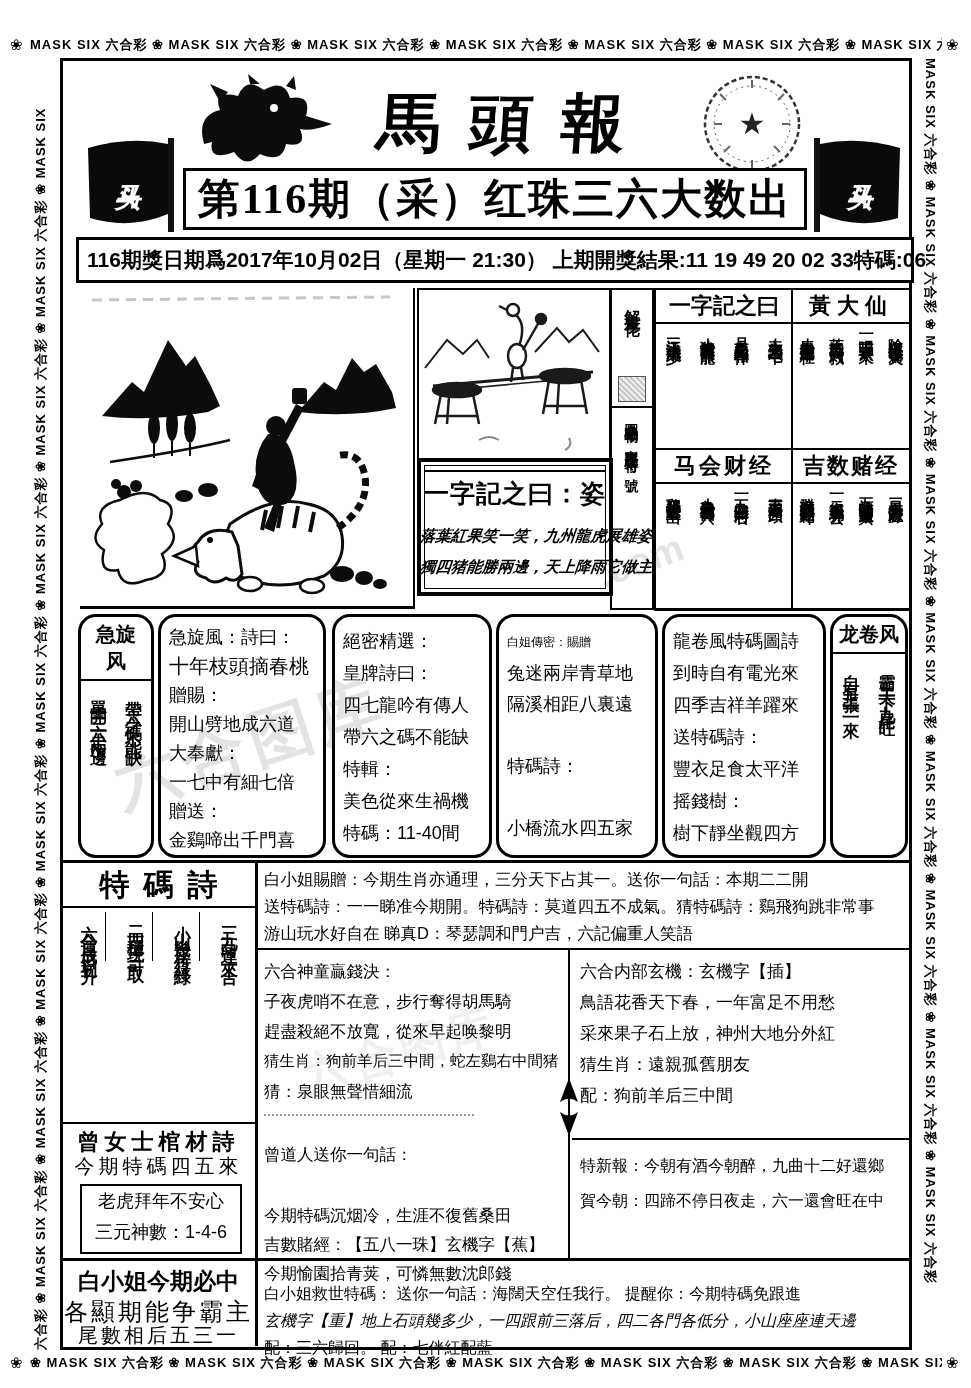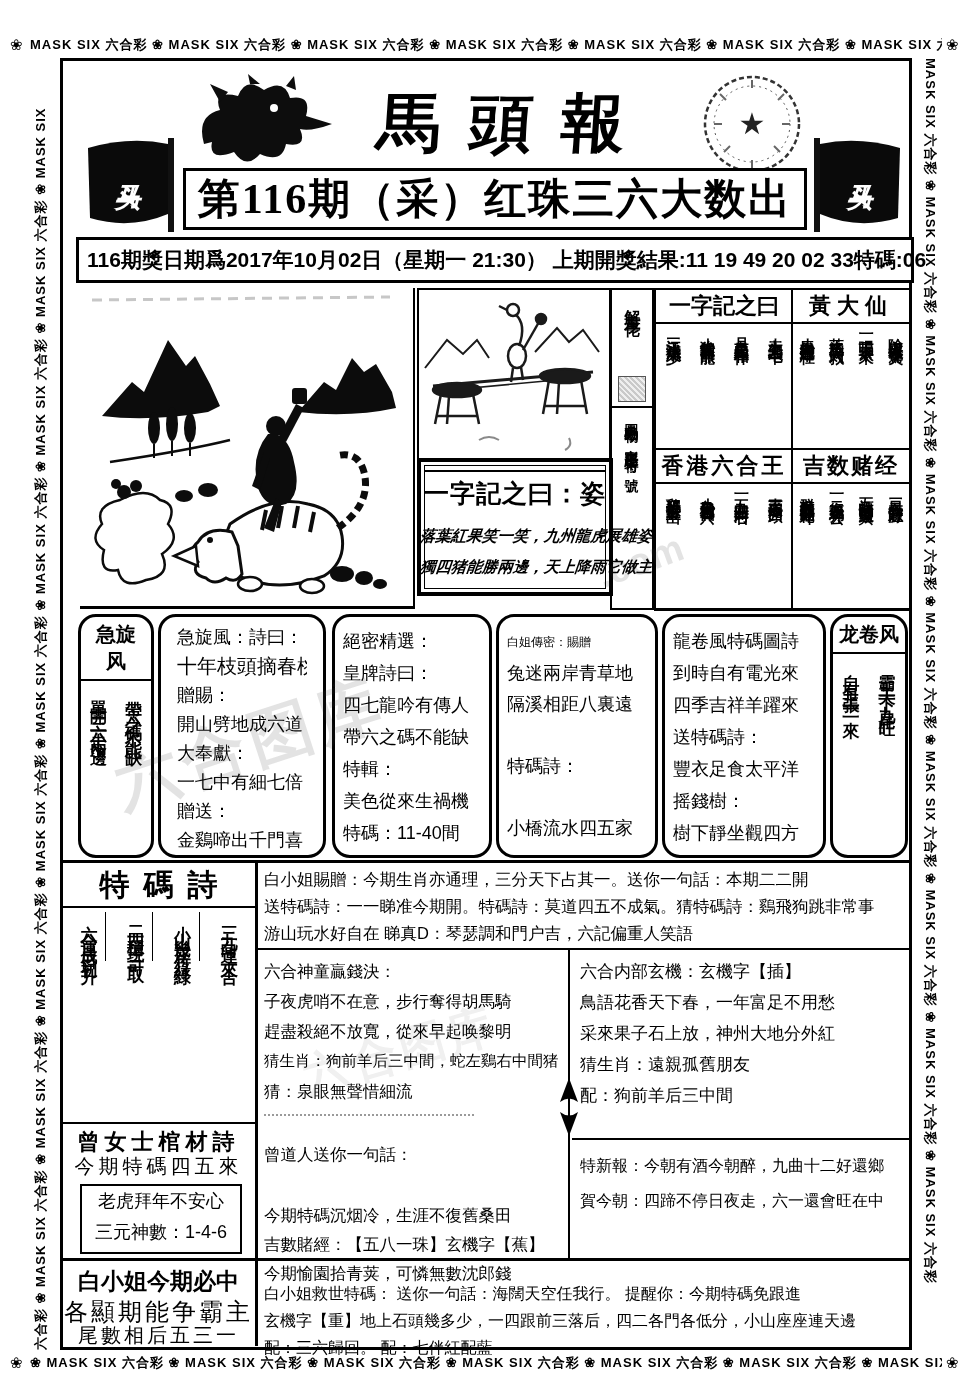--- a/index.html
+++ b/index.html
@@ -210,21 +210,21 @@
       <div class="vcol" style="font-size:15px;letter-spacing:2px;">小狗羡慕而無能</div>
       <div class="vcol" style="font-size:15px;letter-spacing:2px;">三江水淺魚來少</div>
     </div>
     <div class="abs vcols" style="left:137px;top:36px;width:118px;height:122px;border-right:2px solid #000;border-left:1px solid #000;padding-top:2px;">
       <div class="vcol" style="font-size:15px;letter-spacing:2px;">險入虎口魂驚失</div>
       <div class="vcol" style="font-size:15px;letter-spacing:2px;">一唱天下太平來</div>
       <div class="vcol" style="font-size:15px;letter-spacing:2px;">落水狗三六同救</div>
       <div class="vcol" style="font-size:15px;letter-spacing:2px;">小馬奔跑過單杠</div>
     </div>
 
-    <div class="abs thdr" style="left:0;top:160px;width:136px;height:32px;line-height:32px;font-size:22px;border:2px solid #000;border-right:1px solid #000;letter-spacing:3px;">香港六合王</div>
+    <div class="abs thdr" style="left:0;top:160px;width:136px;height:32px;line-height:32px;font-size:22px;border:2px solid #000;border-right:1px solid #000;letter-spacing:3px;">马会财经</div>
     <div class="abs thdr" style="left:137px;top:160px;width:118px;height:32px;line-height:32px;font-size:22px;border:2px solid #000;border-left:1px solid #000;letter-spacing:2px;">吉数赌经</div>
 
     <div class="abs vcols" style="left:0;top:196px;width:136px;height:122px;border-left:2px solid #000;border-right:1px solid #000;border-bottom:3px solid #000;padding-top:2px;">
       <div class="vcol" style="font-size:15px;letter-spacing:2px;">走三道四一回頭</div>
       <div class="vcol" style="font-size:15px;letter-spacing:2px;">一五向左四向右</div>
       <div class="vcol" style="font-size:15px;letter-spacing:2px;">小鳥飛來有四只</div>
       <div class="vcol" style="font-size:15px;letter-spacing:2px;">鷄蛋挨骨三五出</div>
     </div>
     <div class="abs vcols" style="left:137px;top:196px;width:118px;height:122px;border-right:2px solid #000;border-left:1px solid #000;border-bottom:3px solid #000;padding-top:2px;">
       <div class="vcol" style="font-size:15px;letter-spacing:2px;">三星在户財源旺</div>
@@ -235,21 +235,21 @@
   </div>
 
   <div class="abs rbox" style="left:78px;top:614px;width:76px;height:244px;">
     <div class="ctr bold" style="font-size:20px;border-bottom:2px solid #000;padding:4px 12px;">急旋风</div>
     <div class="vcols" style="height:192px;padding-top:6px;">
       <div class="vcol" style="font-size:17px;letter-spacing:8px;">帶六之碼不能缺</div>
       <div class="vcol" style="font-size:17px;letter-spacing:8px;">單開三六走兩邊</div>
     </div>
   </div>
 
-  <div class="abs rbox" style="left:158px;top:614px;width:168px;height:244px;padding:6px 16px;">
+  <div class="abs rbox" style="left:158px;top:614px;width:168px;height:244px;padding:6px 8px;">
     <div class="ln" style="font-size:18px;line-height:29px;">急旋風：詩曰：</div>
     <div class="ln" style="font-size:20px;line-height:29px;">十年枝頭摘春桃</div>
     <div class="ln" style="font-size:18px;line-height:29px;">贈賜：</div>
     <div class="ln" style="font-size:18px;line-height:29px;">開山劈地成六道</div>
     <div class="ln" style="font-size:18px;line-height:29px;">大奉獻：</div>
     <div class="ln" style="font-size:18px;line-height:29px;">一七中有細七倍</div>
     <div class="ln" style="font-size:18px;line-height:29px;">贈送：</div>
     <div class="ln" style="font-size:18px;line-height:29px;">金鷄啼出千門喜</div>
   </div>
 
@@ -354,21 +354,21 @@
     <div class="tl" style="font-size:16.5px;line-height:29px;">今期愉園拾青荚，可憐無數沈郎錢</div>
   </div>
 
   <div class="abs" style="left:580px;top:1148px;width:330px;">
     <div class="tl" style="font-size:16px;line-height:35px;">特新報：今朝有酒今朝醉，九曲十二好還鄉</div>
     <div class="tl" style="font-size:16px;line-height:35px;">賀今朝：四蹄不停日夜走，六一還會旺在中</div>
   </div>
 
   <div class="abs" style="left:264px;top:1268px;width:646px;margin-top:12px;">
     <div class="tl" style="font-size:16px;line-height:27px;">白小姐救世特碼：  送你一句話：海闊天空任我行。  提醒你：今期特碼免跟進</div>
-    <div class="tl" style="font-size:16px;line-height:27px;">玄機字【重】地上石頭幾多少，一四跟前三落后，四二各門各低分，小山座座連天邊</div>
+    <div class="tl" style="font-size:16px;line-height:27px;font-style:italic;">玄機字【重】地上石頭幾多少，一四跟前三落后，四二各門各低分，小山座座連天邊</div>
     <div class="tl" style="font-size:16px;line-height:27px;">配：三六歸回。  配：七伴紅配藍</div>
   </div>
 
   <div class="abs wm" style="left:110px;top:700px;font-size:64px;transform:rotate(-18deg);letter-spacing:6px;">六合图库</div>
   <div class="abs wm" style="left:596px;top:540px;font-size:38px;transform:rotate(-20deg);">.com</div>
   <div class="abs wm" style="left:300px;top:1020px;font-size:46px;transform:rotate(-16deg);letter-spacing:4px;opacity:0.55;">六合图库</div>
 
 </div>
 
 </body></html>

